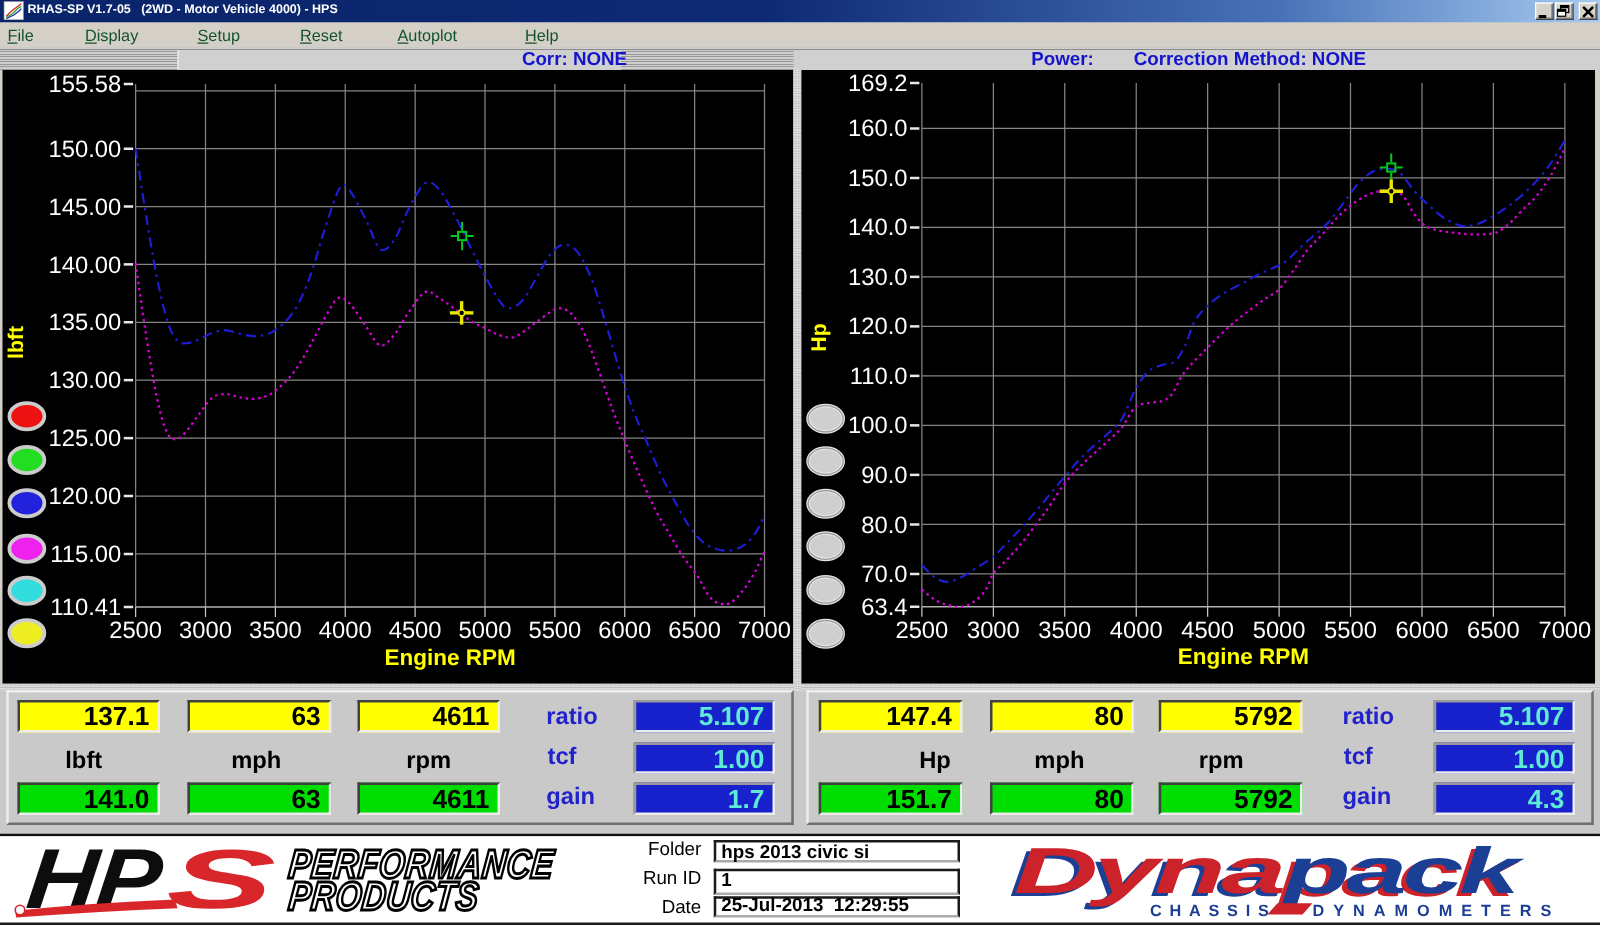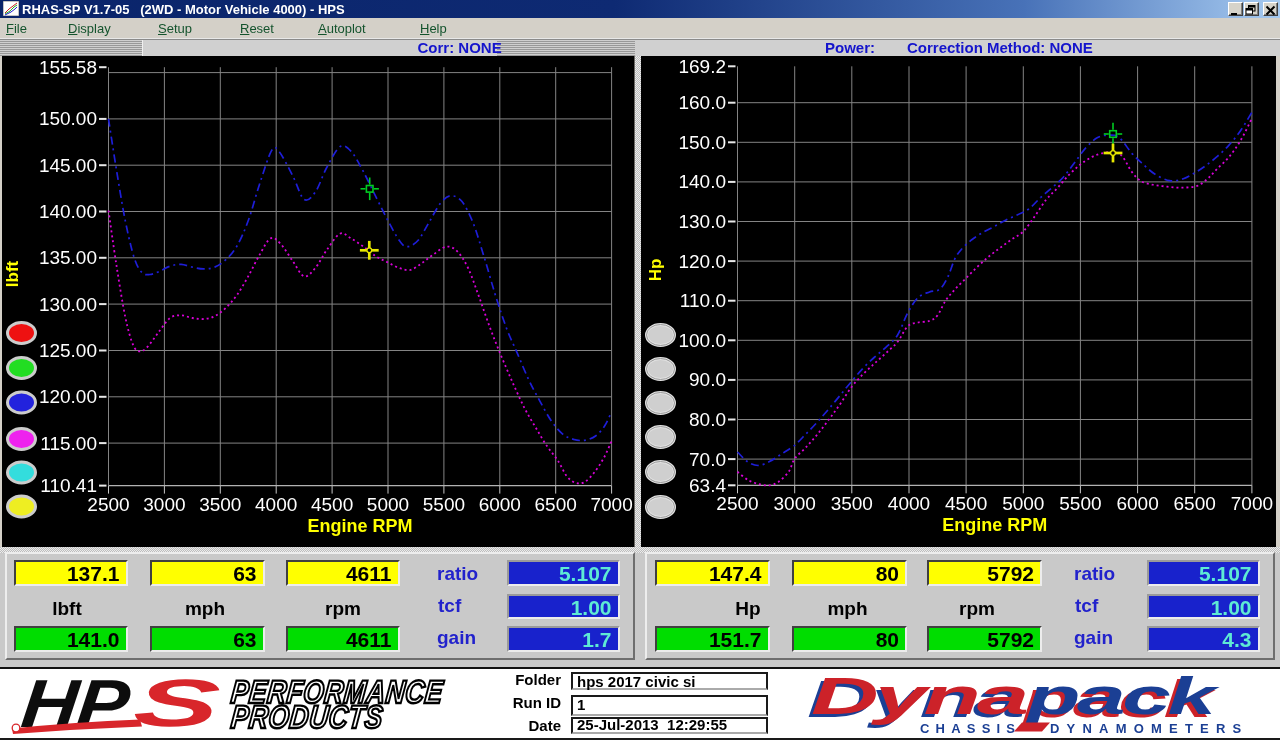--- a/index.html
+++ b/index.html
@@ -1,19 +1,19 @@
 <!DOCTYPE html>
 <html><head><meta charset="utf-8"><style>
 *{margin:0;padding:0;box-sizing:border-box}
 body{width:1280px;height:740px;overflow:hidden;position:relative;background:#d4d0c8;
   font-family:"Liberation Sans",sans-serif}
 .abs{position:absolute}
 
 #titlebar{left:0;top:0;width:1280px;height:18px;background:linear-gradient(90deg,#0a246a 0%,#0e2a73 48%,#4872b8 80%,#a6caf0 100%)}
-#titletxt{left:22px;top:1.5px;color:#fff;font-weight:bold;font-size:13px;white-space:pre}
+#titletxt{left:22px;top:1.5px;color:#fff;font-weight:bold;font-size:10px;white-space:pre}
 .wbtn{top:2px;width:15px;height:14px;background:#d6d3ca;border:1px solid;border-color:#fff #404040 #404040 #fff;box-shadow:inset -1px -1px 0 #808080}
 
 #menubar{left:0;top:18px;width:1280px;height:20px;background:#d4d0c8;font-size:13px;color:#14532d}
 #menubar span{position:absolute;top:3px}
 #menusep{left:0;top:38px;width:1280px;height:2px;background:#8a8a8a;border-top:1px solid #e8e8e8}
 
 #hdrL{left:0;top:40px;width:634.5px;height:16px;background:repeating-linear-gradient(180deg,#cfcfcf 0 1px,#989898 1px 2px)}
 #hdrLbox{left:141.5px;top:40px;width:355.5px;height:16px;background:#d0d0d0;border-left:1px solid #f0f0f0}
 .hblue{position:absolute;top:0;color:#1414cc;font-weight:bold;font-size:15px;line-height:16px;white-space:pre}
 #hdrR{left:634.5px;top:40px;width:645.5px;height:18px;background:#d0d0d0}
@@ -27,21 +27,21 @@
 .panel{top:552px;width:629.5px;height:108px;background:#c9c9c9;border:2px solid;border-color:#ededed #6e6e6e #6e6e6e #ededed}
 .vbox{height:26px;border:2px solid;border-color:#404040 #ececec #ececec #404040;font-size:21px;font-weight:bold;text-align:right;padding:0 6px 0 0;color:#000;line-height:23px}
 .ybox{background:#ffff00}
 .gbox{background:#00dd00}
 .bbox{background:#1822cc;color:#5eead4;border-color:#9a9a9a #ececec #ececec #9a9a9a}
 .clabel{font-size:19px;font-weight:bold;color:#000;text-align:center;width:90px}
 .blab{font-size:19px;font-weight:bold;color:#2222cc}
 
 #bottom{left:0;top:669px;width:1280px;height:71px;background:#fff;border-bottom:2px solid #1a1a1a}
 .inbox{left:571px;width:197px;height:19px;background:#fff;border:2px solid;border-color:#1a1a1a #1a1a1a #aaa #1a1a1a;font-size:15px;font-weight:bold;padding:0 0 0 4px;color:#000;line-height:15px;white-space:pre}
-.inlab{font-size:15px;font-weight:bold;color:#000;width:60px;text-align:right}
+.inlab{font-size:15px;font-weight:normal;color:#000;width:60px;text-align:right}
 </style></head>
 <body>
 <div class="abs" id="titlebar">
   <svg class="abs" style="left:3px;top:1px" width="16" height="15">
       <rect x="0" y="0" width="16" height="15" fill="#fff" stroke="#888"></rect>
       <polyline points="2,12 6,8 10,5 14,2" stroke="#cc2222" fill="none"></polyline>
       <polyline points="2,13 7,10 11,6 14,4" stroke="#22aa22" fill="none"></polyline>
       <polyline points="2,14 8,11 12,8 14,6" stroke="#2222cc" fill="none"></polyline>
     </svg>
   <div class="abs" id="titletxt">RHAS-SP V1.7-05   (2WD - Motor Vehicle 4000) - HPS</div>
@@ -306,21 +306,21 @@
       <circle cx="16" cy="59" r="3.8" fill="#fff" stroke="#d8262b" stroke-width="1.3"></circle>
       <g transform="translate(230,33.5) skewX(-6) scale(0.815,1)">
           <text x="0" y="0" font-size="32.5" letter-spacing="0.5" fill="#fff" stroke="#000" stroke-width="2.4">PERFORMANCE</text>
         </g>
       <g transform="translate(230,59) skewX(-6) scale(0.815,1)">
           <text x="0" y="0" font-size="32.5" letter-spacing="0.5" fill="#fff" stroke="#000" stroke-width="2.4">PRODUCTS</text>
         </g>
     </g>
   </svg>
   <div class="abs inlab" style="left:501px;top:2px">Folder</div>
-  <div class="abs inbox" style="top:2.5px;height:18px">hps 2017 civic si</div>
+  <div class="abs inbox" style="top:2.5px;height:18px">hps 2013 civic si</div>
   <div class="abs inlab" style="left:501px;top:25px">Run ID</div>
   <div class="abs inbox" style="top:25.5px;height:21px">1</div>
   <div class="abs inlab" style="left:501px;top:48px">Date</div>
   <div class="abs inbox" style="top:48px;height:16.5px;line-height:12px">25-Jul-2013  12:29:55</div>
   <svg class="abs" style="left:800px;top:0" width="460" height="70">
     <g font-family="Liberation Sans, sans-serif" font-weight="bold" font-style="italic">
       <g transform="translate(7,48) scale(1.8,1)">
           <text x="0" y="0" font-size="52" fill="#1b3f94" letter-spacing="-2">Dyna</text>
         </g>
       <g transform="translate(11,45) scale(1.8,1)">

